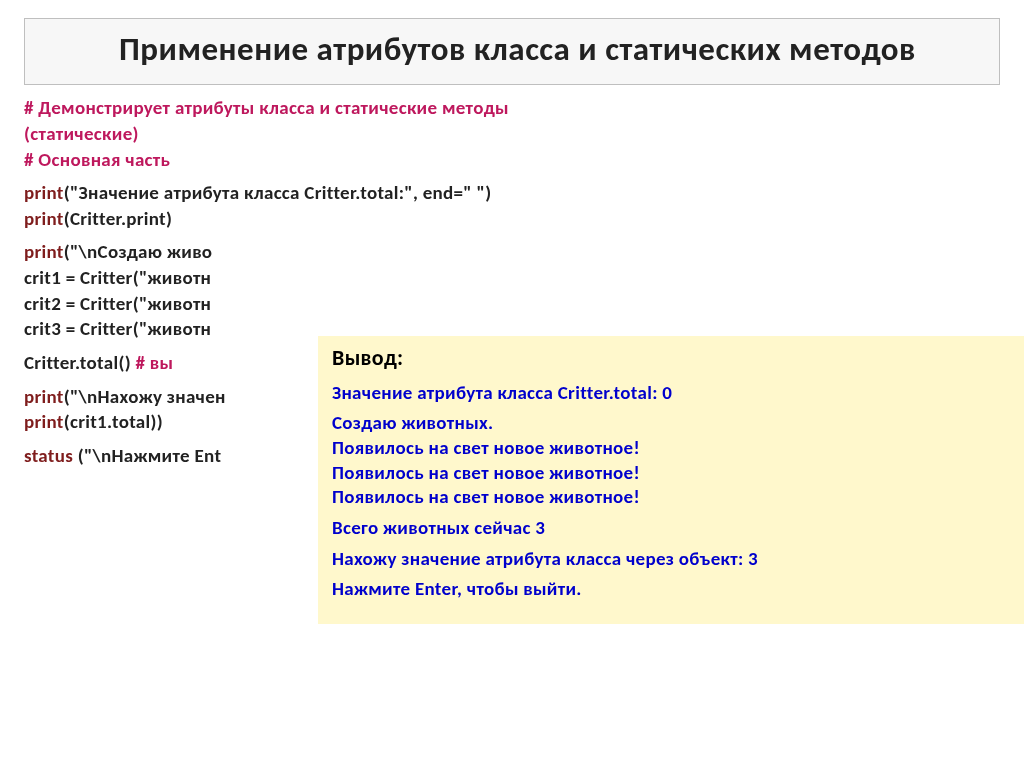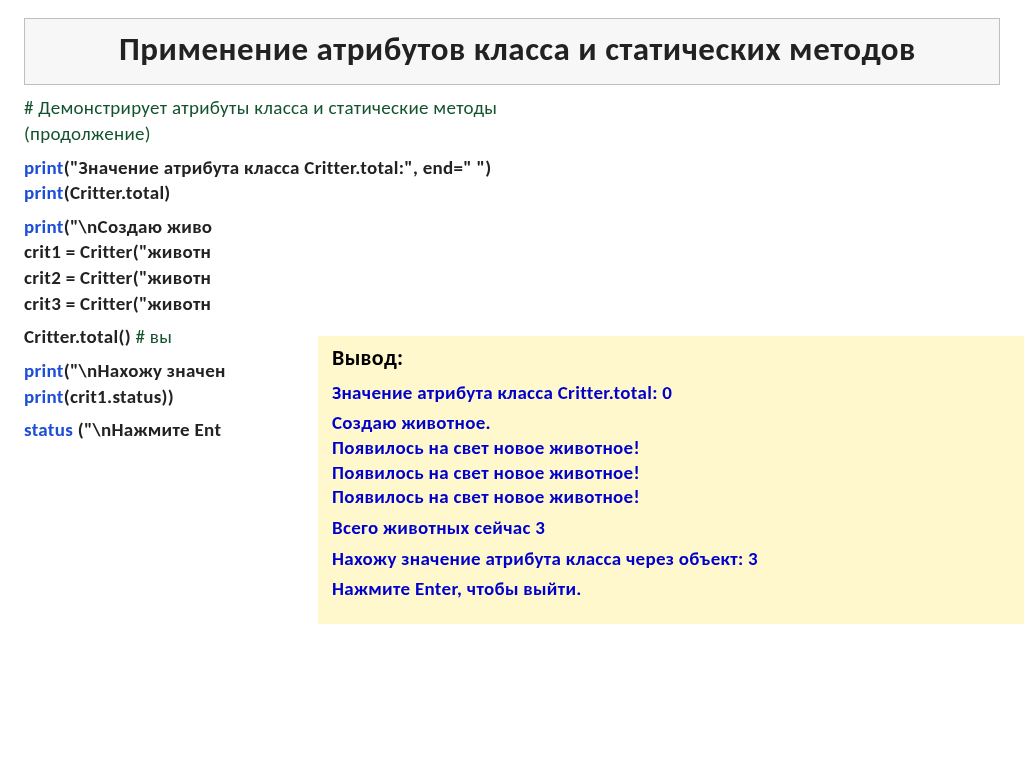--- a/index.html
+++ b/index.html
@@ -27,22 +27,22 @@
     line-height: 1.25;
     letter-spacing: 0.5px;
   }
   .content {
     margin: 6px 24px 0 24px;
     font-size: 19px;
     line-height: 1.35;
     letter-spacing: 0.3px;
   }
   .content p { margin: 8px 0 4px 0; }
-  .red { color: #14532d; font-weight: normal; }
-  .gray { color: #1d4ed8; font-weight: bold; }
+  .red { color: #be185d; font-weight: bold; }
+  .gray { color: #7f1d1d; font-weight: bold; }
   .black { color: #222; font-weight: bold; }
 
   .output-box {
     position: absolute;
     left: 318px;
     top: 336px;
     width: 695px;
     background: #fff8cc;
     padding: 8px 14px 16px 14px;
     font-size: 19px;
@@ -60,54 +60,55 @@
 </head>
 <body>
 
 <div class="title-box">
   <h1>Применение атрибутов класса и статических  методов</h1>
 </div>
 
 <div class="content">
   <p>
     <span class="red"># Демонстрирует атрибуты класса и статические методы</span><br>
-    <span class="red">(продолжение)</span><br>
+    <span class="red">(статические)</span><br>
+    <span class="red"># Основная часть</span>
   </p>
 
   <p>
     <span class="gray">print</span><span class="black">("Значение атрибута класса Critter.total:", end=" ")</span><br>
-    <span class="gray">print</span><span class="black">(Critter.total)</span>
+    <span class="gray">print</span><span class="black">(Critter.print)</span>
   </p>
 
   <p>
     <span class="gray">print</span><span class="black">("\nСоздаю живо</span><br>
     <span class="black">crit1 = Critter("животн</span><br>
     <span class="black">crit2 = Critter("животн</span><br>
     <span class="black">crit3 = Critter("животн</span>
   </p>
 
   <p>
     <span class="black">Critter.total()       </span><span class="red"># вы</span>
   </p>
 
   <p>
     <span class="gray">print</span><span class="black">("\nНахожу значен</span><br>
-    <span class="gray">print</span><span class="black">(crit1.status))</span>
+    <span class="gray">print</span><span class="black">(crit1.total))</span>
   </p>
 
   <p>
     <span class="gray">status </span><span class="black">("\nНажмите Ent</span>
   </p>
 </div>
 
 <div class="output-box">
   <div class="out-title">Вывод:</div>
   <p>Значение атрибута класса Critter.total:  0</p>
   <p>
-    <span>Создаю животное.</span><br>
+    <span>Создаю животных.</span><br>
     <span>Появилось на свет новое животное!</span><br>
     <span>Появилось на свет новое животное!</span><br>
     <span>Появилось на свет новое животное!</span>
   </p>
   <p>Всего животных сейчас 3</p>
   <p>Нахожу значение атрибута класса через объект:  3</p>
   <p>Нажмите Enter, чтобы выйти.</p>
 </div>
 
 </body></html>

